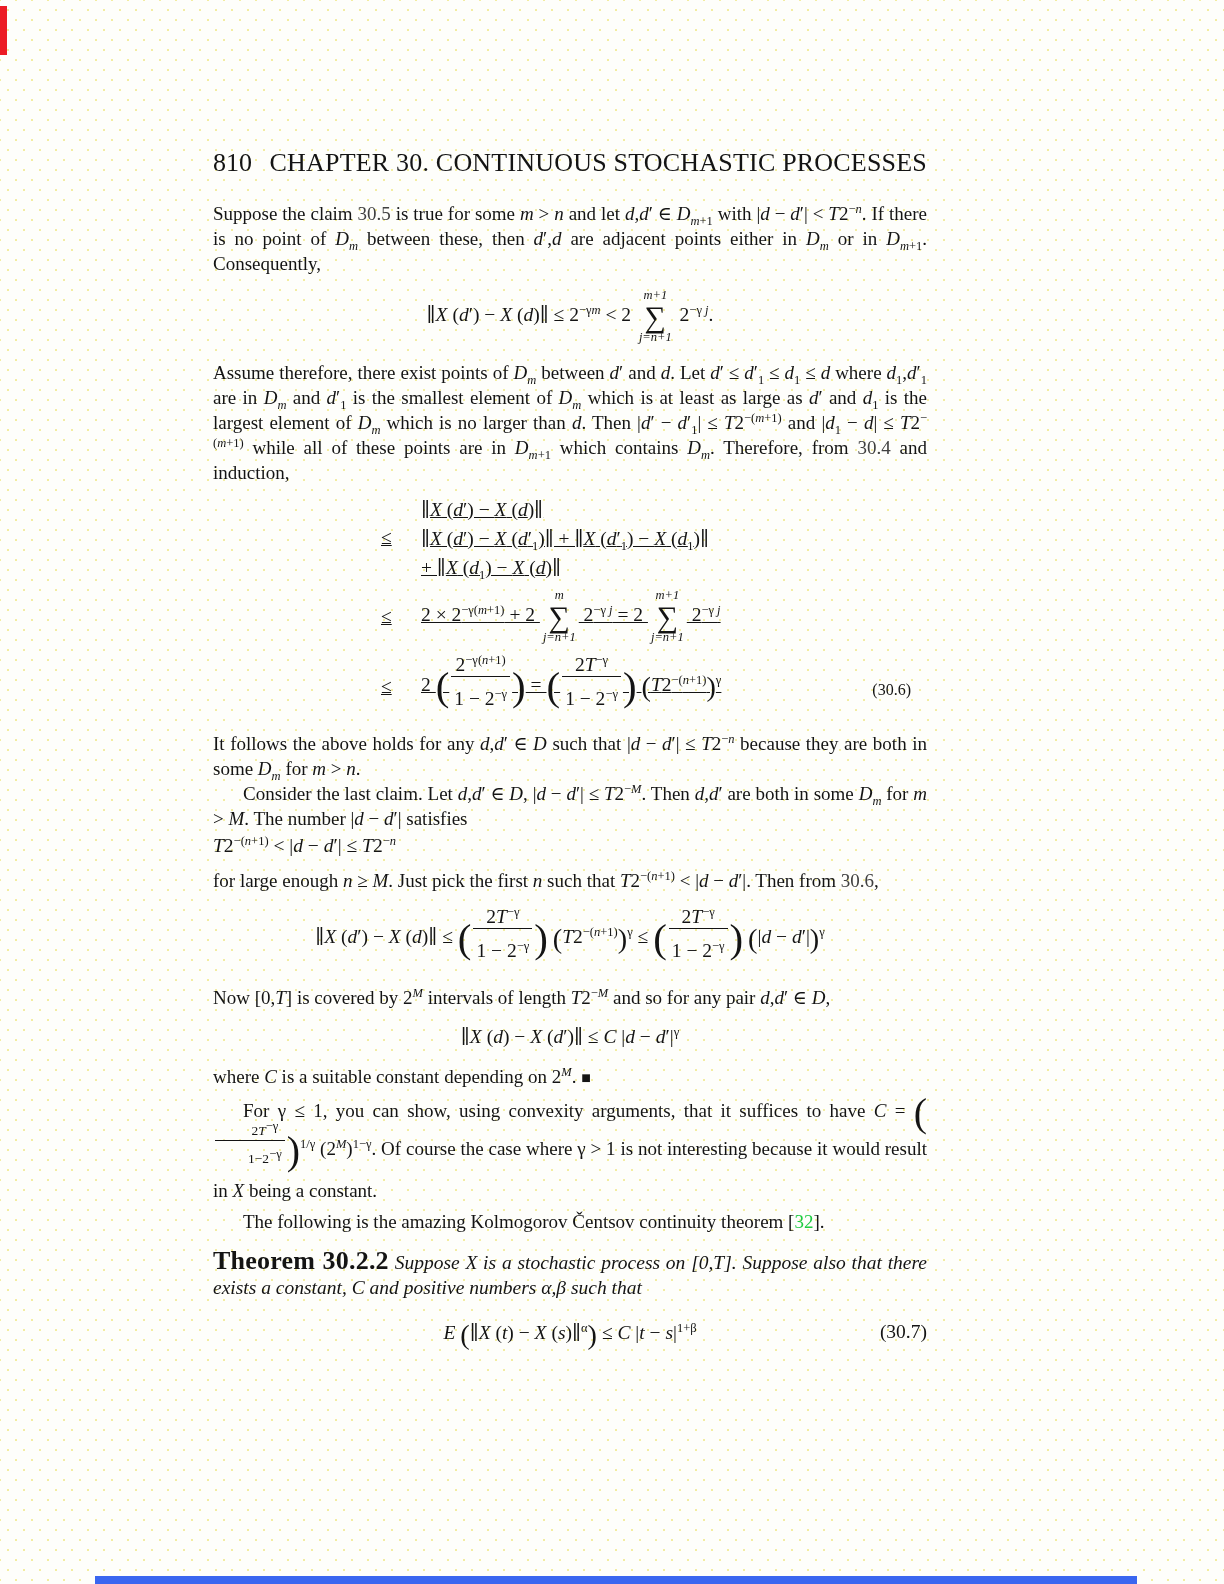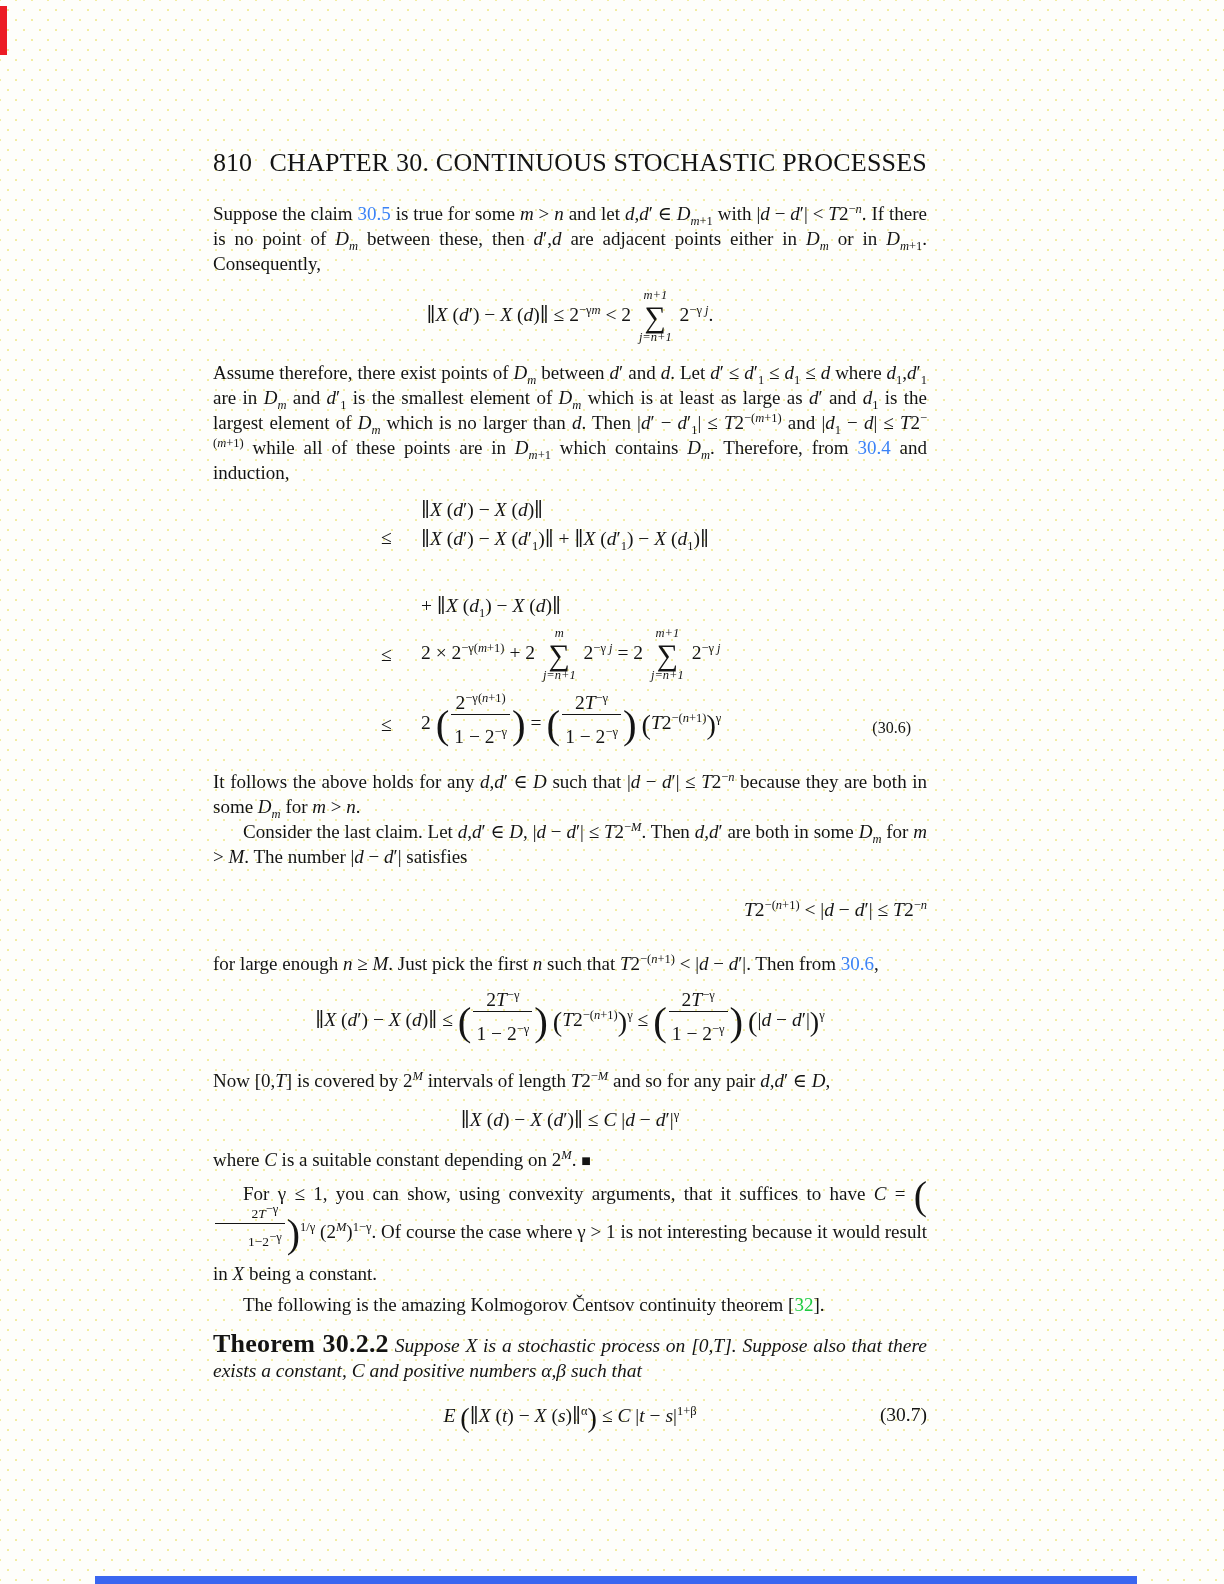--- a/index.html
+++ b/index.html
@@ -17,44 +17,44 @@
   .redmark{position:absolute;left:0;top:6px;width:7px;height:49px;background:#ec1c24;}
   .bluebar{position:absolute;left:95px;top:1576px;width:1042px;height:8px;background:#3a66f0;}
   .page{position:absolute;left:213px;top:148px;width:714px;}
   .hdr{display:flex;justify-content:space-between;align-items:baseline;height:25px;font-size:26px;}
   .hdr .chap{letter-spacing:.2px;}
   p{margin:0;font-size:19px;line-height:25px;text-align:justify;}
   .ind{text-indent:30px;}
   i{font-family:"Liberation Serif","DejaVu Serif",serif;}
   sup{font-size:12.5px;line-height:0;vertical-align:super;}
   sub{font-size:12.5px;line-height:0;vertical-align:sub;}
-  .lnk{color:#3b82f6;cursor:pointer;}
+  .lnk{color:#404040;cursor:pointer;}
   .cite{color:#1ecb41;cursor:pointer;}
   .qed{font-size:16px;}
   .disp{font-size:19.5px;text-align:center;position:relative;line-height:1.2;}
   .d-eq1{margin:8px 0;height:66px;display:flex;align-items:center;justify-content:center;}
-  .d-eq2{margin:27px 0;height:28px;display:flex;align-items:center;justify-content:flex-end;}
+  .d-eq2{margin:1px 0;height:28px;display:flex;align-items:center;justify-content:flex-start;}
   .d-eq3{margin:14px 0;height:64px;display:flex;align-items:center;justify-content:center;}
   .d-eq4{margin:12px 0;height:30px;display:flex;align-items:center;justify-content:center;}
   .d-eq5{margin-top:16px;height:34px;display:flex;align-items:center;justify-content:center;}
   .sum{display:inline-flex;flex-direction:column;align-items:center;vertical-align:middle;line-height:1;margin:8px 3px;justify-content:space-between;}
   .sum .lim{font-size:12.5px;font-style:italic;line-height:1.1;}
   .sum .sig{font-size:30px;line-height:.95;}
   .fr{display:inline-flex;flex-direction:column;align-items:center;vertical-align:middle;line-height:1.2;margin:0 2px;}
   .fr .nu{padding:0 3px;}
   .fr .dn{border-top:1.2px solid #141414;padding:10px 3px;}
   .fr.fs{font-size:13.5px;line-height:1.25;}
   .fr.fs .dn{border-top:1px solid #141414;}
   .bp{font-size:210%;font-weight:300;vertical-align:middle;line-height:0;}
   .gp{font-size:145%;font-weight:300;vertical-align:middle;line-height:0;}
   .eqblock{margin:10px 0;position:relative;font-size:19.5px;}
-  .eqrows{margin-left:168px;}
+  .eqrows{margin-left:168px;text-decoration:underline;}
   .eqrow{display:flex;align-items:center;}
   .eqrow .op{width:40px;flex:none;}
-  .r1{min-height:28px;}.r2{min-height:30px;}.r3{min-height:28px;margin-top:38px;}
+  .r1{min-height:28px;}.r2{min-height:30px;}.r3{min-height:28px;}
   .r4{min-height:58px;}.r5{min-height:66px;}
   .eqno{position:absolute;right:16px;bottom:22px;font-size:16px;}
   .eqno7{position:absolute;right:0;top:4px;font-size:19.5px;}
   .m1{margin-top:28px;}.m2{margin-top:10px;}.m3{margin-top:6px;}
   .m5{margin-top:8px;}.m7{margin-top:8px;}.m9{margin-top:6px;}
   .thm{margin-top:14px;font-size:19.5px;}
   .thmhead{font-size:26px;font-weight:700;letter-spacing:.2px;}
   .thmbody{font-style:italic;}
 </style>
 </head>

